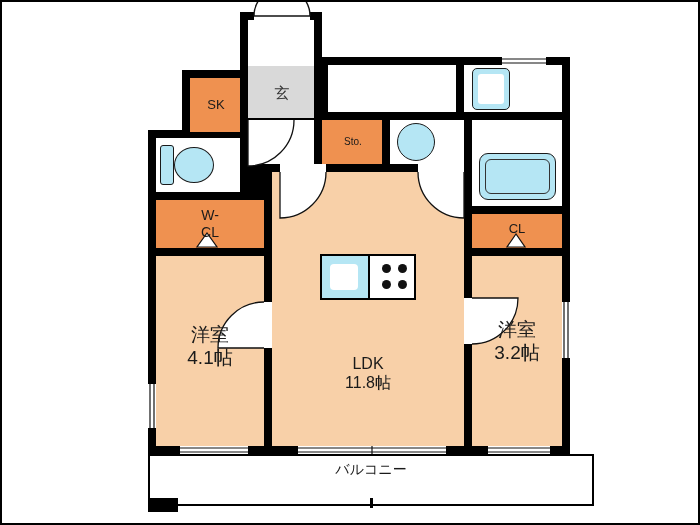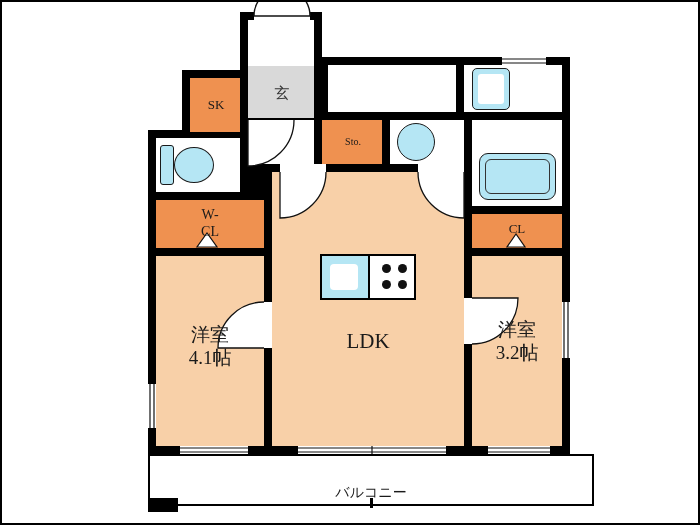--- a/index.html
+++ b/index.html
@@ -1,20 +1,20 @@
 <!DOCTYPE html>
 <html style="--wall: #000000; --room-fill: #f8d0a8; --closet-fill: #ef9150; --fixture-fill: #b5e6f4; --entrance-fill: #d9d9d9;"><head>
 <meta charset="utf-8">
 <style>
   *{box-sizing:border-box;margin:0;padding:0}
   html,body{background:#fff}
   .canvas{
     position:relative;width:700px;height:525px;background:#fff;
     border:2px solid #000;overflow:hidden;
-    font-family:Liberation Serif, serif;color:#1a1a1a;
+    font-family:Liberation Sans, sans-serif;color:#1a1a1a;
   }
   .wb{position:absolute;background:var(--wall,#000)}
   .rm{position:absolute}
   .fill-white{background:#fff}
   .fill-peach{background:var(--room-fill,#f8d0a8)}
   .fill-orange{background:var(--closet-fill,#ef9150)}
   .fill-gray{background:var(--entrance-fill,#d9d9d9)}
   .fix{position:absolute;background:var(--fixture-fill,#b5e6f4);border:1.6px solid #1a1a1a}
   .fix-inner{position:absolute;background:#fff;border-radius:3px}
   .lbl{position:absolute;transform:translate(-50%,-50%);text-align:center;line-height:1.2;white-space:nowrap}
@@ -138,23 +138,24 @@
   <div class="lbl" style="left:280px;top:91px;font-size:15px;color:#333">玄</div>
   <div class="lbl" style="left:351px;top:140px;font-size:10px">Sto.</div>
   <div class="lbl" style="left:208px;top:222px;font-size:14px">
     <div>W-</div>
     <div>CL</div>
   </div>
   <div class="lbl" style="left:208px;top:345px;font-size:19px">
     <div>洋室</div>
     <div>4.1帖</div>
   </div>
-  <div class="lbl" style="left:366px;top:340px;font-size:21px">
+  <div class="lbl" style="left:366px;top:371px;font-size:16px">
     <div>LDK</div>
+    <div>11.8帖</div>
   </div>
   <div class="lbl" style="left:515px;top:340px;font-size:19px">
     <div>洋室</div>
     <div>3.2帖</div>
   </div>
   <div class="lbl" style="left:515px;top:227px;font-size:13px">CL</div>
-  <div class="lbl" style="left:369px;top:491px;font-size:14px">バルコニー</div>
+  <div class="lbl" style="left:369px;top:467px;font-size:14px">バルコニー</div>
 
 </div>
 
 </body></html>

